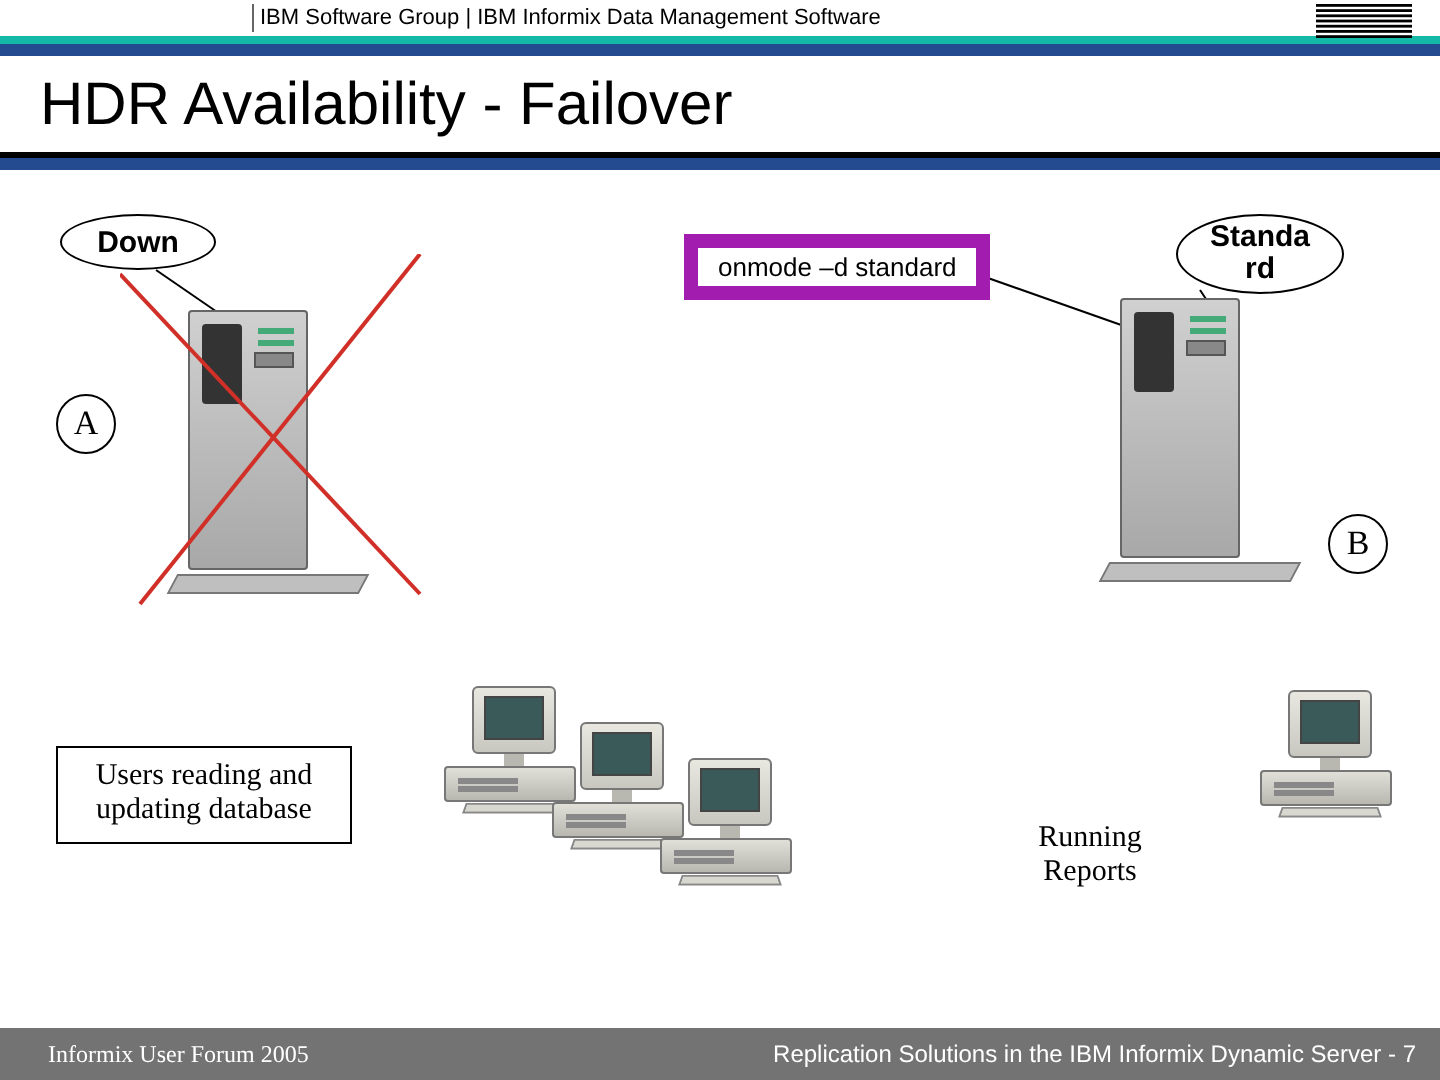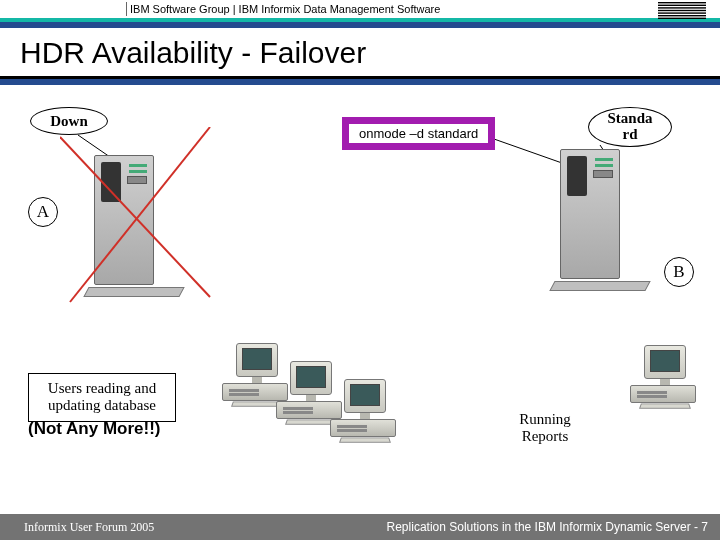--- a/index.html
+++ b/index.html
@@ -60,21 +60,20 @@
   .ellipse {
     position: absolute;
     border: 1.5px solid #000;
     border-radius: 50%;
     text-align: center;
     font-size: 15px;
     background: #fff;
     display: flex;
     align-items: center;
     justify-content: center;
-    font-family: Liberation Serif, serif;
   }
   .down { left: 30px; top: 22px; width: 78px; height: 28px; font-weight: bold; }
   .standard { left: 588px; top: 22px; width: 84px; height: 40px; font-weight: bold; line-height: 1.05; font-size: 15px; }
   .circle-a { left: 28px; top: 112px; width: 30px; height: 30px; font-size: 17px; font-family: "Times New Roman", serif; }
   .circle-b { left: 664px; top: 172px; width: 30px; height: 30px; font-size: 17px; font-family: "Times New Roman", serif; }
   .cmdbox {
     position: absolute;
     left: 342px; top: 32px;
     border: 7px solid #a21caf;
     font-size: 13px;
@@ -316,21 +315,20 @@
     </div>
 
   <div class="ws" style="left:630px; top:260px;">
       <div class="monitor"></div>
       <div class="stand"></div>
       <div class="box"></div>
       <div class="kb"></div>
     </div>
 
   <div class="textbox users-box"><span>Users reading and updating database</span></div>
-  <div class="notanymore"><span>(Not Any More!!)</span></div>
   <div class="textbox reports-box"><span>Running Reports</span></div>
 
 </div>
 
 <div class="footer">
   <span>Informix User Forum 2005</span>
   <span class="right">Replication Solutions in the IBM Informix Dynamic Server  -  7</span>
 </div>
 
 </body></html>

